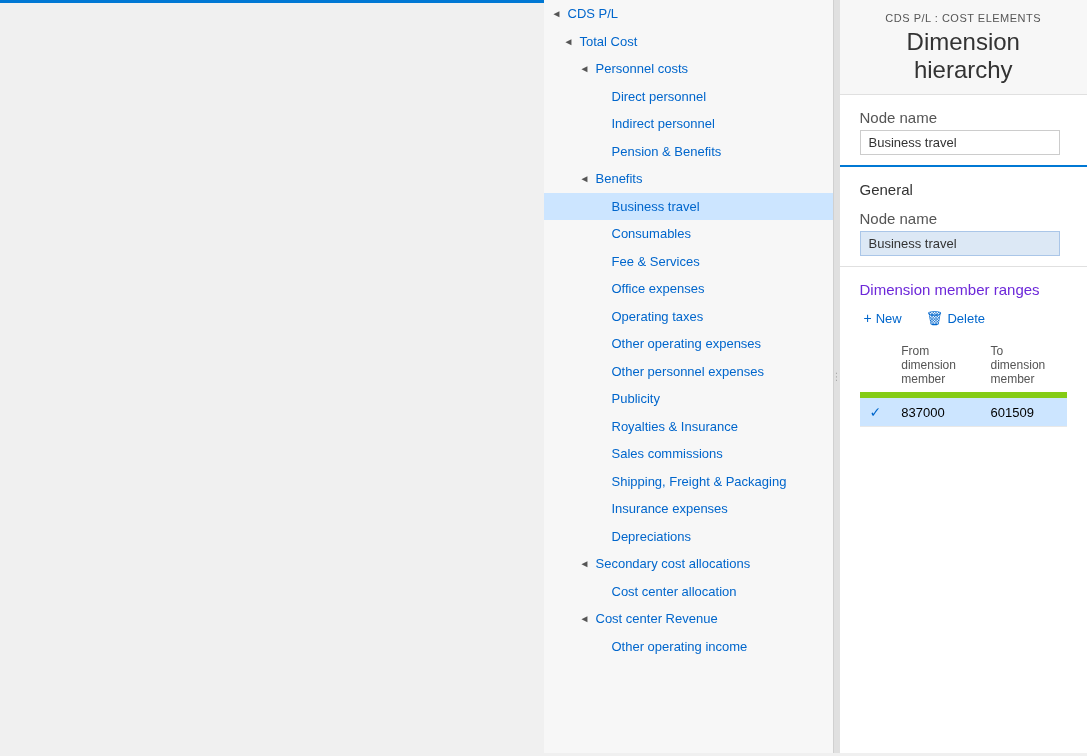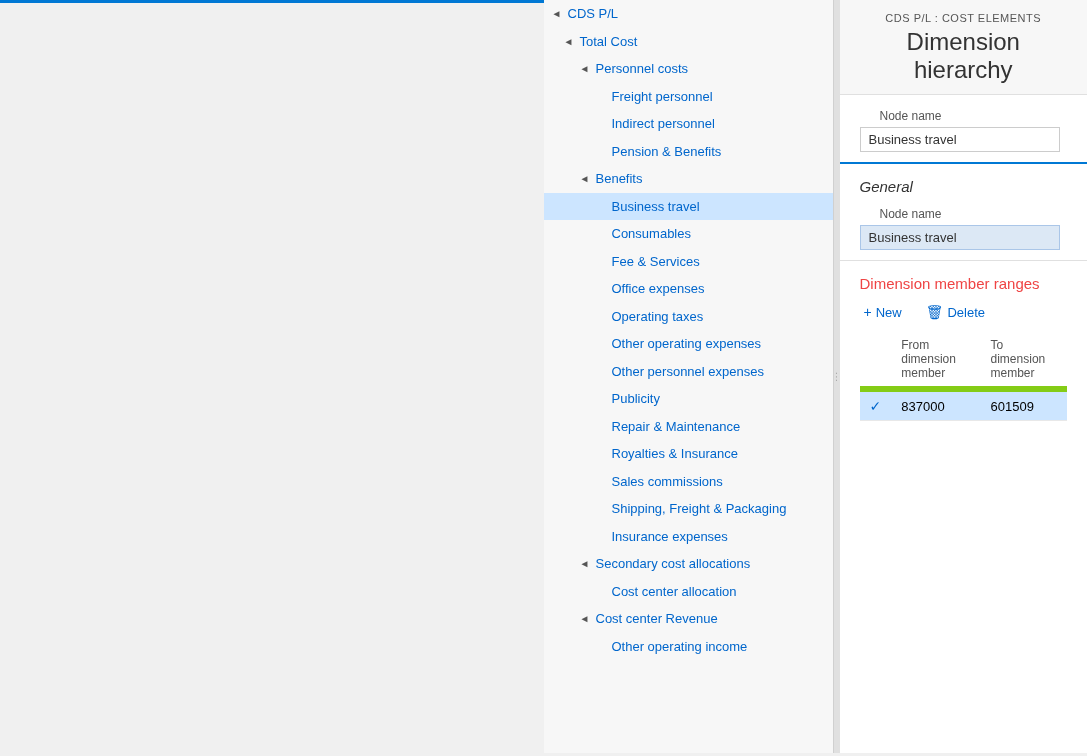--- a/index.html
+++ b/index.html
@@ -86,54 +86,52 @@
       font-weight: 300;
       color: #333;
     }
 
     
     .node-name-top {
       padding: 14px 20px 10px 20px;
       border-bottom: 2px solid #0078d4;
     }
     .field-label {
-      font-size: 12px;
+      font-size: 15px;
       color: #555;
       margin-bottom: 4px;
-      margin-left: 20px;
     }
     .field-input {
       border: 1px solid #ccc;
       padding: 4px 8px;
       width: 200px;
       font-size: 13px;
       color: #333;
       background: #fff;
     }
 
     
     .section {
       padding: 14px 20px 10px 20px;
       border-bottom: 1px solid #e0e0e0;
     }
     .section-title {
       font-size: 15px;
       font-weight: 400;
       color: #333;
       margin-bottom: 12px;
-      font-style: italic;
     }
 
     
     .ranges-section {
       padding: 14px 20px 10px 20px;
     }
     .ranges-title {
       font-size: 15px;
-      color: #ef4444;
+      color: #6d28d9;
       margin-bottom: 10px;
     }
     .toolbar {
       display: flex;
       align-items: center;
       gap: 16px;
       margin-bottom: 10px;
     }
     .toolbar-btn {
       display: flex;
@@ -195,21 +193,21 @@
         <div class="tree-item indent-1">
           <span class="toggle">◄</span>
           <span>Total Cost</span>
         </div>
         <div class="tree-item indent-2">
           <span class="toggle">◄</span>
           <span>Personnel costs</span>
         </div>
         <div class="tree-item indent-3">
           <span class="toggle"></span>
-          <span>Freight personnel</span>
+          <span>Direct personnel</span>
         </div>
         <div class="tree-item indent-3">
           <span class="toggle"></span>
           <span>Indirect personnel</span>
         </div>
         <div class="tree-item indent-3">
           <span class="toggle"></span>
           <span>Pension &amp; Benefits</span>
         </div>
         <div class="tree-item indent-2">
@@ -243,37 +241,37 @@
         <div class="tree-item indent-3">
           <span class="toggle"></span>
           <span>Other personnel expenses</span>
         </div>
         <div class="tree-item indent-3">
           <span class="toggle"></span>
           <span>Publicity</span>
         </div>
         <div class="tree-item indent-3">
           <span class="toggle"></span>
-          <span>Repair &amp; Maintenance</span>
-        </div>
-        <div class="tree-item indent-3">
-          <span class="toggle"></span>
           <span>Royalties &amp; Insurance</span>
         </div>
         <div class="tree-item indent-3">
           <span class="toggle"></span>
           <span>Sales commissions</span>
         </div>
         <div class="tree-item indent-3">
           <span class="toggle"></span>
           <span>Shipping, Freight &amp; Packaging</span>
         </div>
         <div class="tree-item indent-3">
           <span class="toggle"></span>
           <span>Insurance expenses</span>
+        </div>
+        <div class="tree-item indent-3">
+          <span class="toggle"></span>
+          <span>Depreciations</span>
         </div>
         <div class="tree-item indent-2">
           <span class="toggle">◄</span>
           <span>Secondary cost allocations</span>
         </div>
         <div class="tree-item indent-3">
           <span class="toggle"></span>
           <span>Cost center allocation</span>
         </div>
         <div class="tree-item indent-2">

